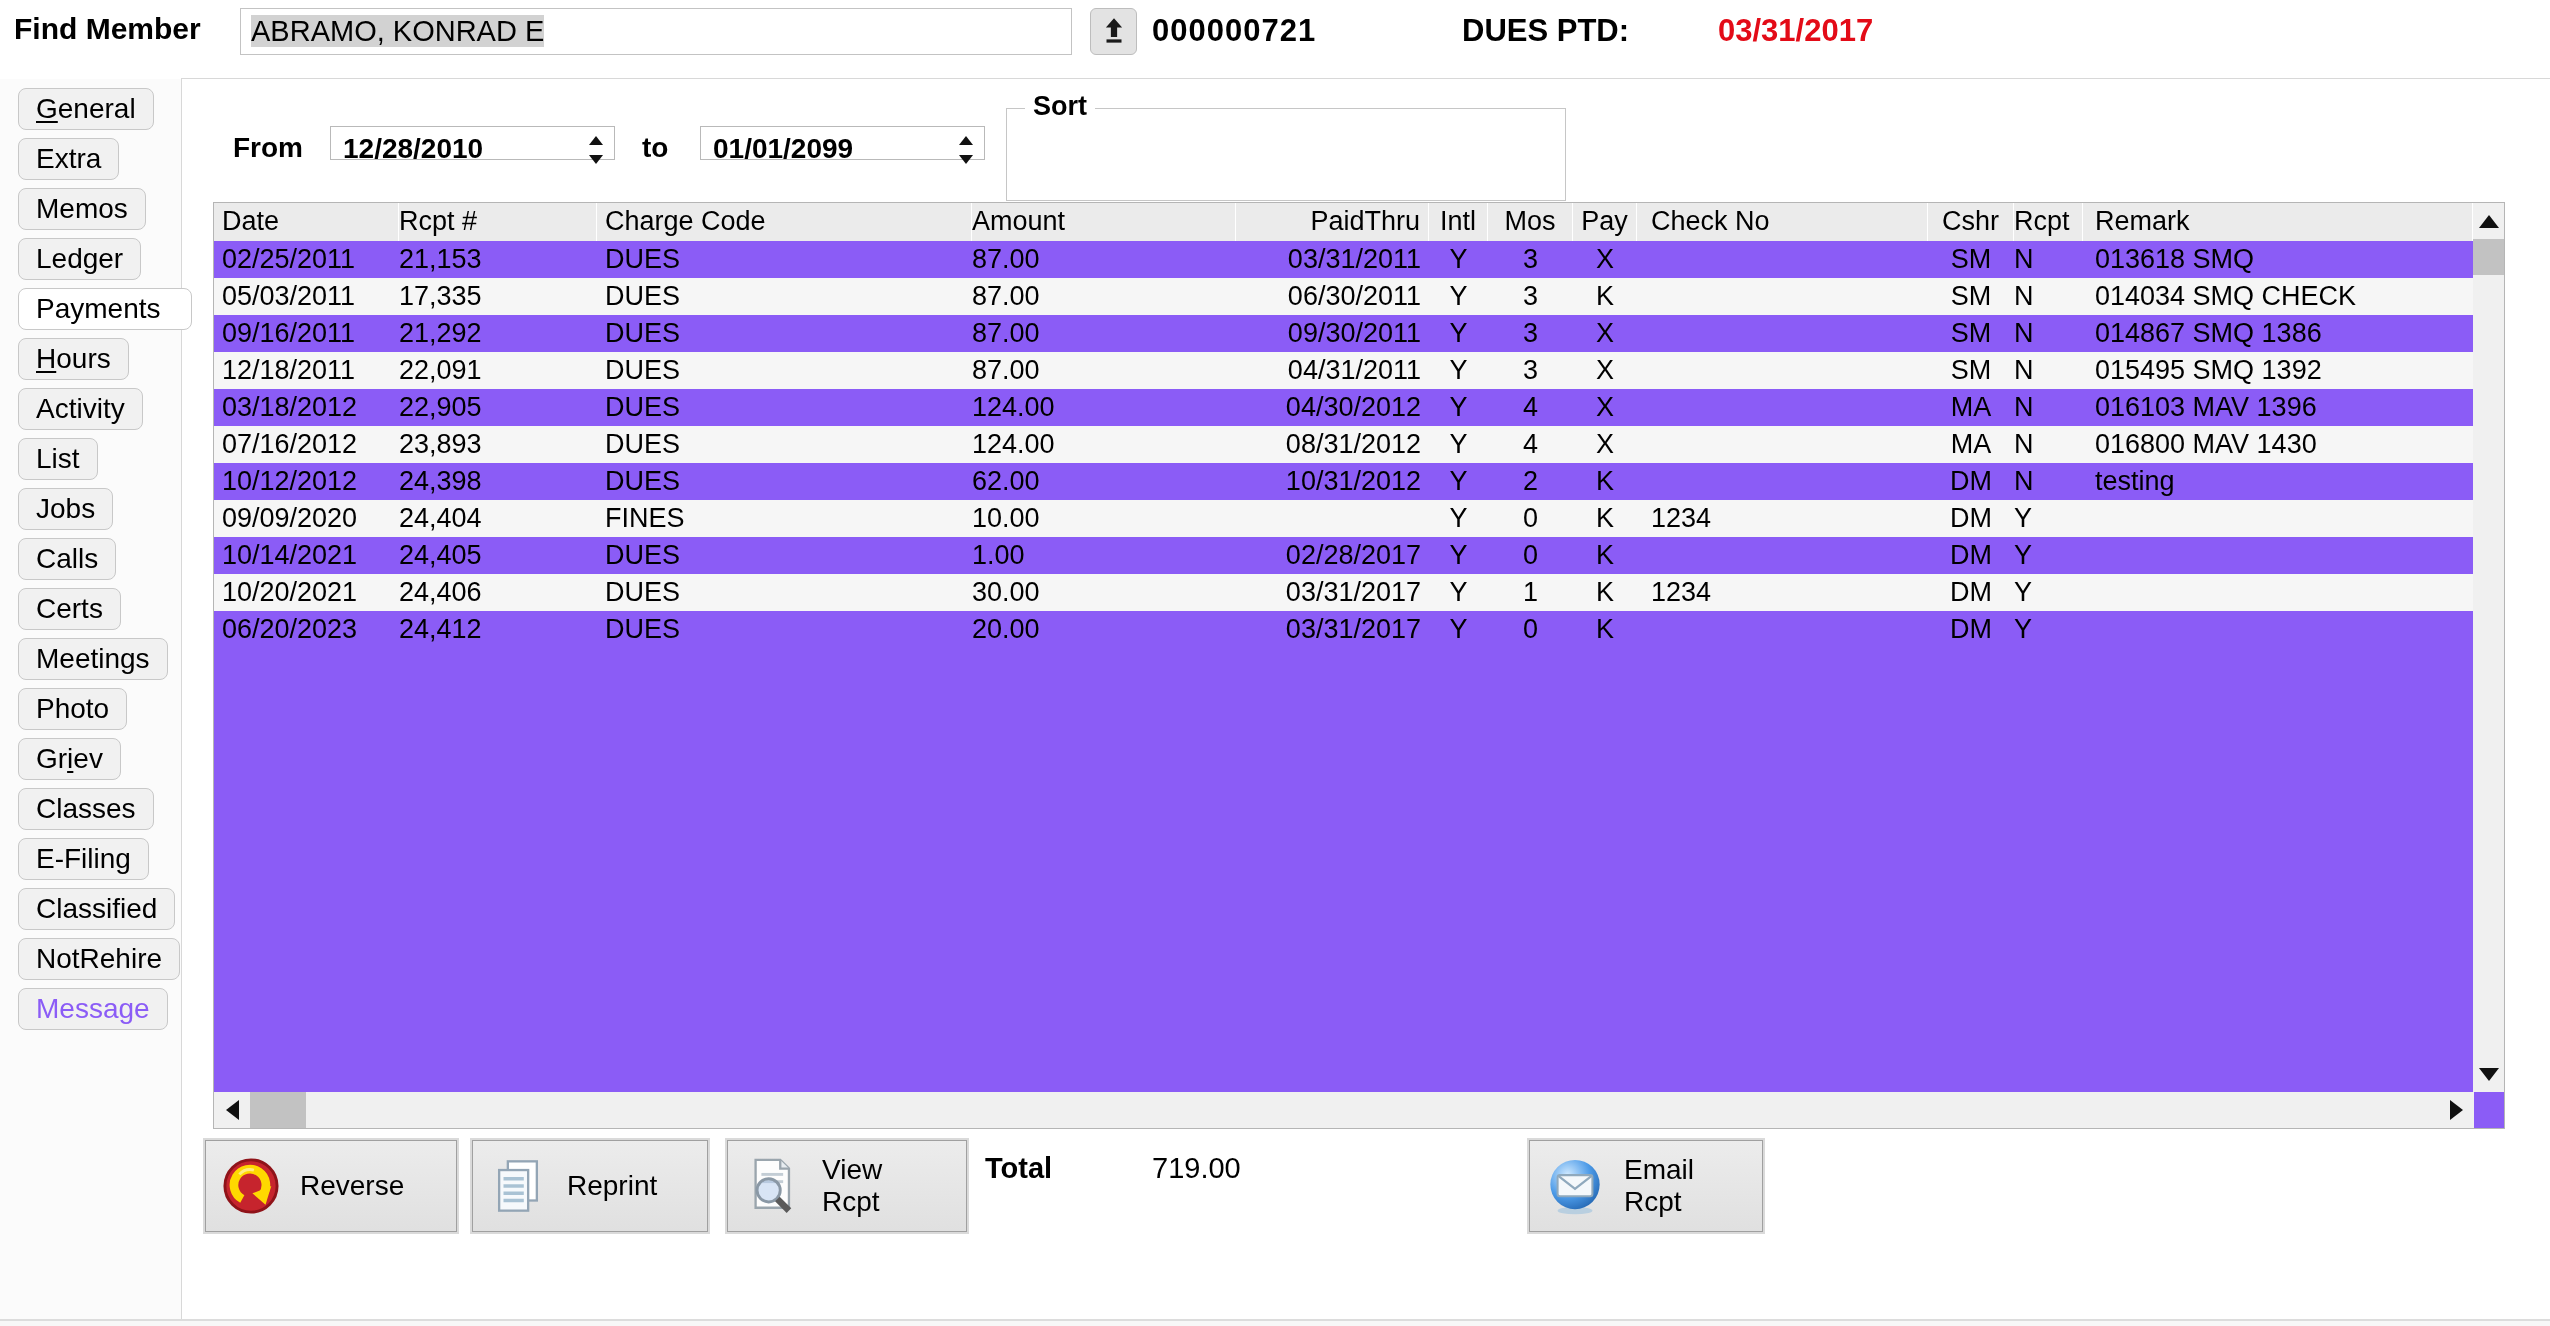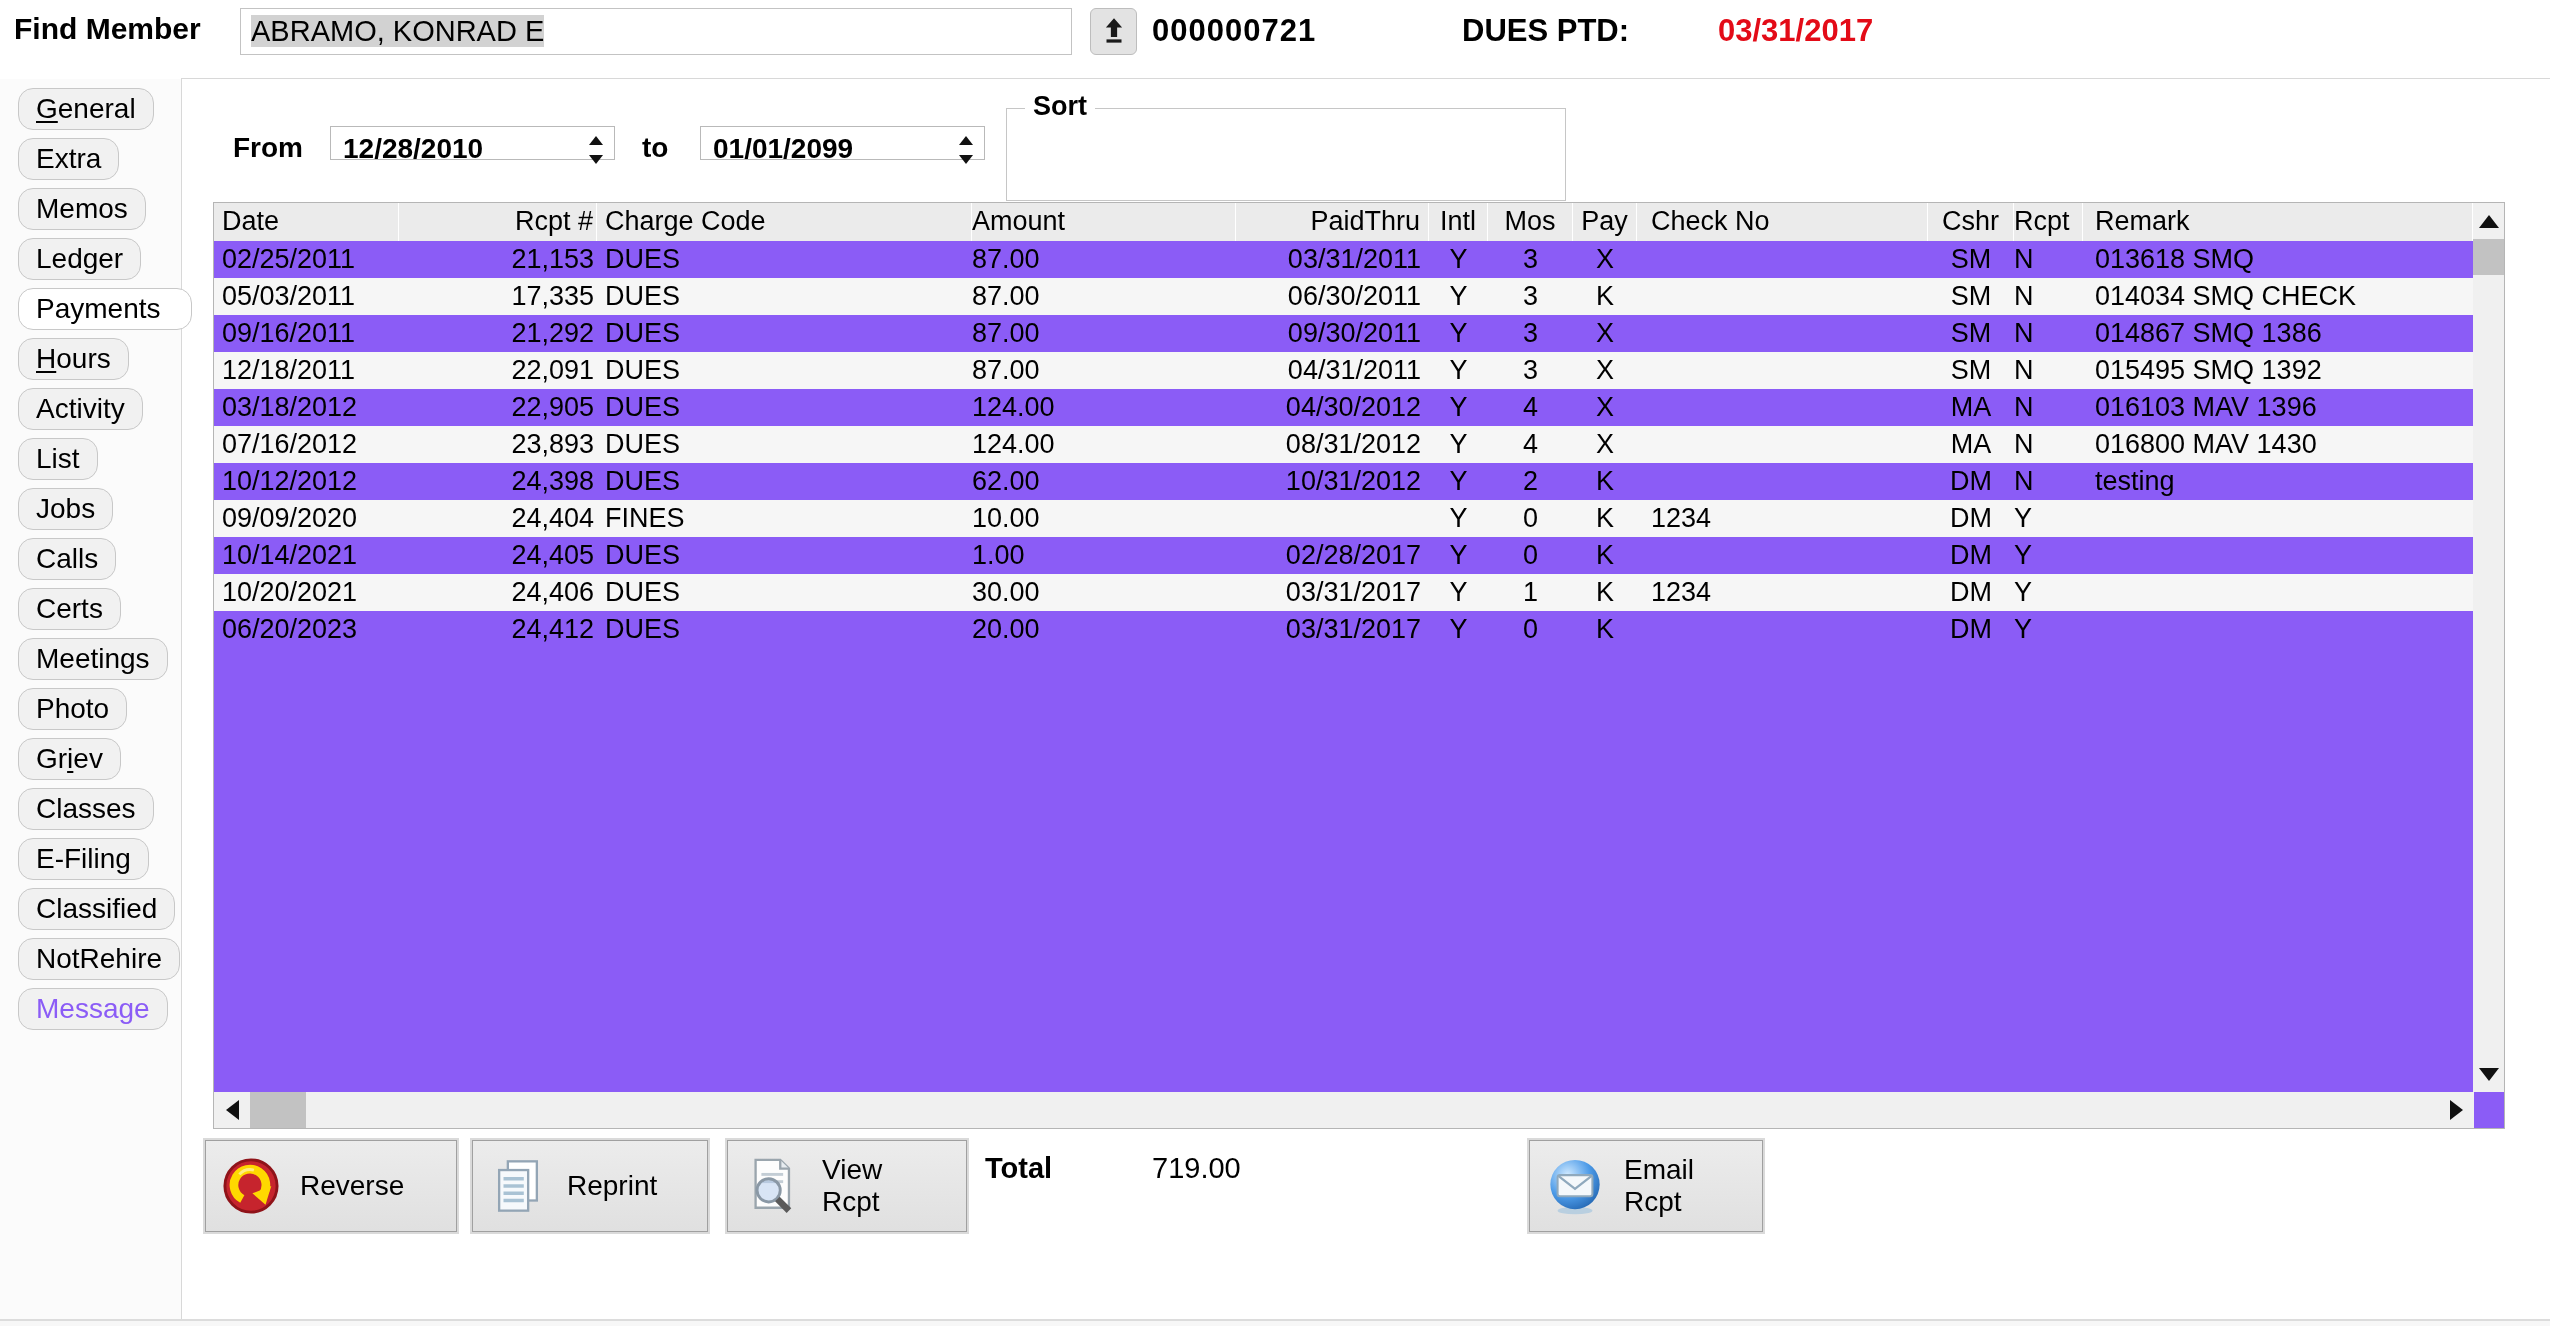--- a/index.html
+++ b/index.html
@@ -23,21 +23,21 @@
   
   .sidebar-bg { position:absolute; left:0; top:79px; width:181px; height:1240px; background:#fbfbfb; }
   .panel-top  { position:absolute; left:181px; top:78px; width:2369px; height:1px; background:#d8d8d8; }
   .panel-left { position:absolute; left:181px; top:78px; width:1px; height:1241px; background:#d8d8d8; }
   .bottom-line{ position:absolute; left:0; top:1319px; width:2550px; height:2px; background:#dcdcdc; }
   .bottom-strip{ position:absolute; left:0; top:1321px; width:2550px; height:5px; background:#f7f7f7; }
 
   
   .tabs { position:absolute; left:18px; top:88px; width:180px; z-index:3; }
   .tab  { width:fit-content; height:42px; margin-bottom:8px; padding:0 17px;
-          background:#f1f1f1; border:1px solid #c8c8c8; border-radius:15px;
+          background:#f1f1f1; border:1px solid #c8c8c8; border-radius:8px;
           font-size:28px; line-height:40px; white-space:nowrap; cursor:default; }
   .tab.active   { background:#fff; padding-right:30px; }
   .tab.disabled { color:#8b5cf6; }
   .tab u { text-decoration:underline; text-underline-offset:3px; }
 
   
   .flt-label { position:absolute; top:132px; font-size:28px; font-weight:700; }
   .date-input{ position:absolute; top:126px; width:285px; height:34px; border:1px solid #b9b9b9;
                background:#fff; font-size:28px; font-weight:700; line-height:44px; padding-left:12px; }
   .spin { position:absolute; right:12px; top:7px; width:14px; height:32px; }
@@ -61,21 +61,21 @@
           border:1px solid #b5b5b5; background:#8b5cf6; }
   .thead { position:absolute; left:0; top:0; width:2259px; height:38px; background:#ebebeb; display:flex; }
   .th { height:38px; font-size:27px; line-height:37px; border-right:1px solid #fff;
         overflow:hidden; white-space:nowrap; }
   .tbody { position:absolute; left:0; top:38px; width:2259px; }
   .trow { display:flex; height:37px; }
   .trow:nth-child(even) { background:#f6f6f6; }
   .td { height:37px; font-size:27px; line-height:37px; overflow:hidden; white-space:nowrap; }
 
   .c0 { width:185px; text-align:left;  padding-left:8px; }
-  .c1 { width:198px; text-align:right; padding-right:3px; }
+  .c1 { width:198px; padding-right:3px; }
   .c2 { width:375px; text-align:left;  padding-left:8px; }
   .c3 { width:264px; text-align:left; padding-right:12px; }
   .c4 { width:193px; text-align:right; padding-right:8px; }
   .c5 { width:59px;  text-align:center; }
   .c6 { width:85px;  text-align:center; }
   .c7 { width:64px;  text-align:center; }
   .c8 { width:291px; text-align:left;  padding-left:14px; }
   .c9 { width:86px;  text-align:center; }
   .c10{ width:69px;  }
   .c11{ width:390px; text-align:left;  padding-left:12px; }

